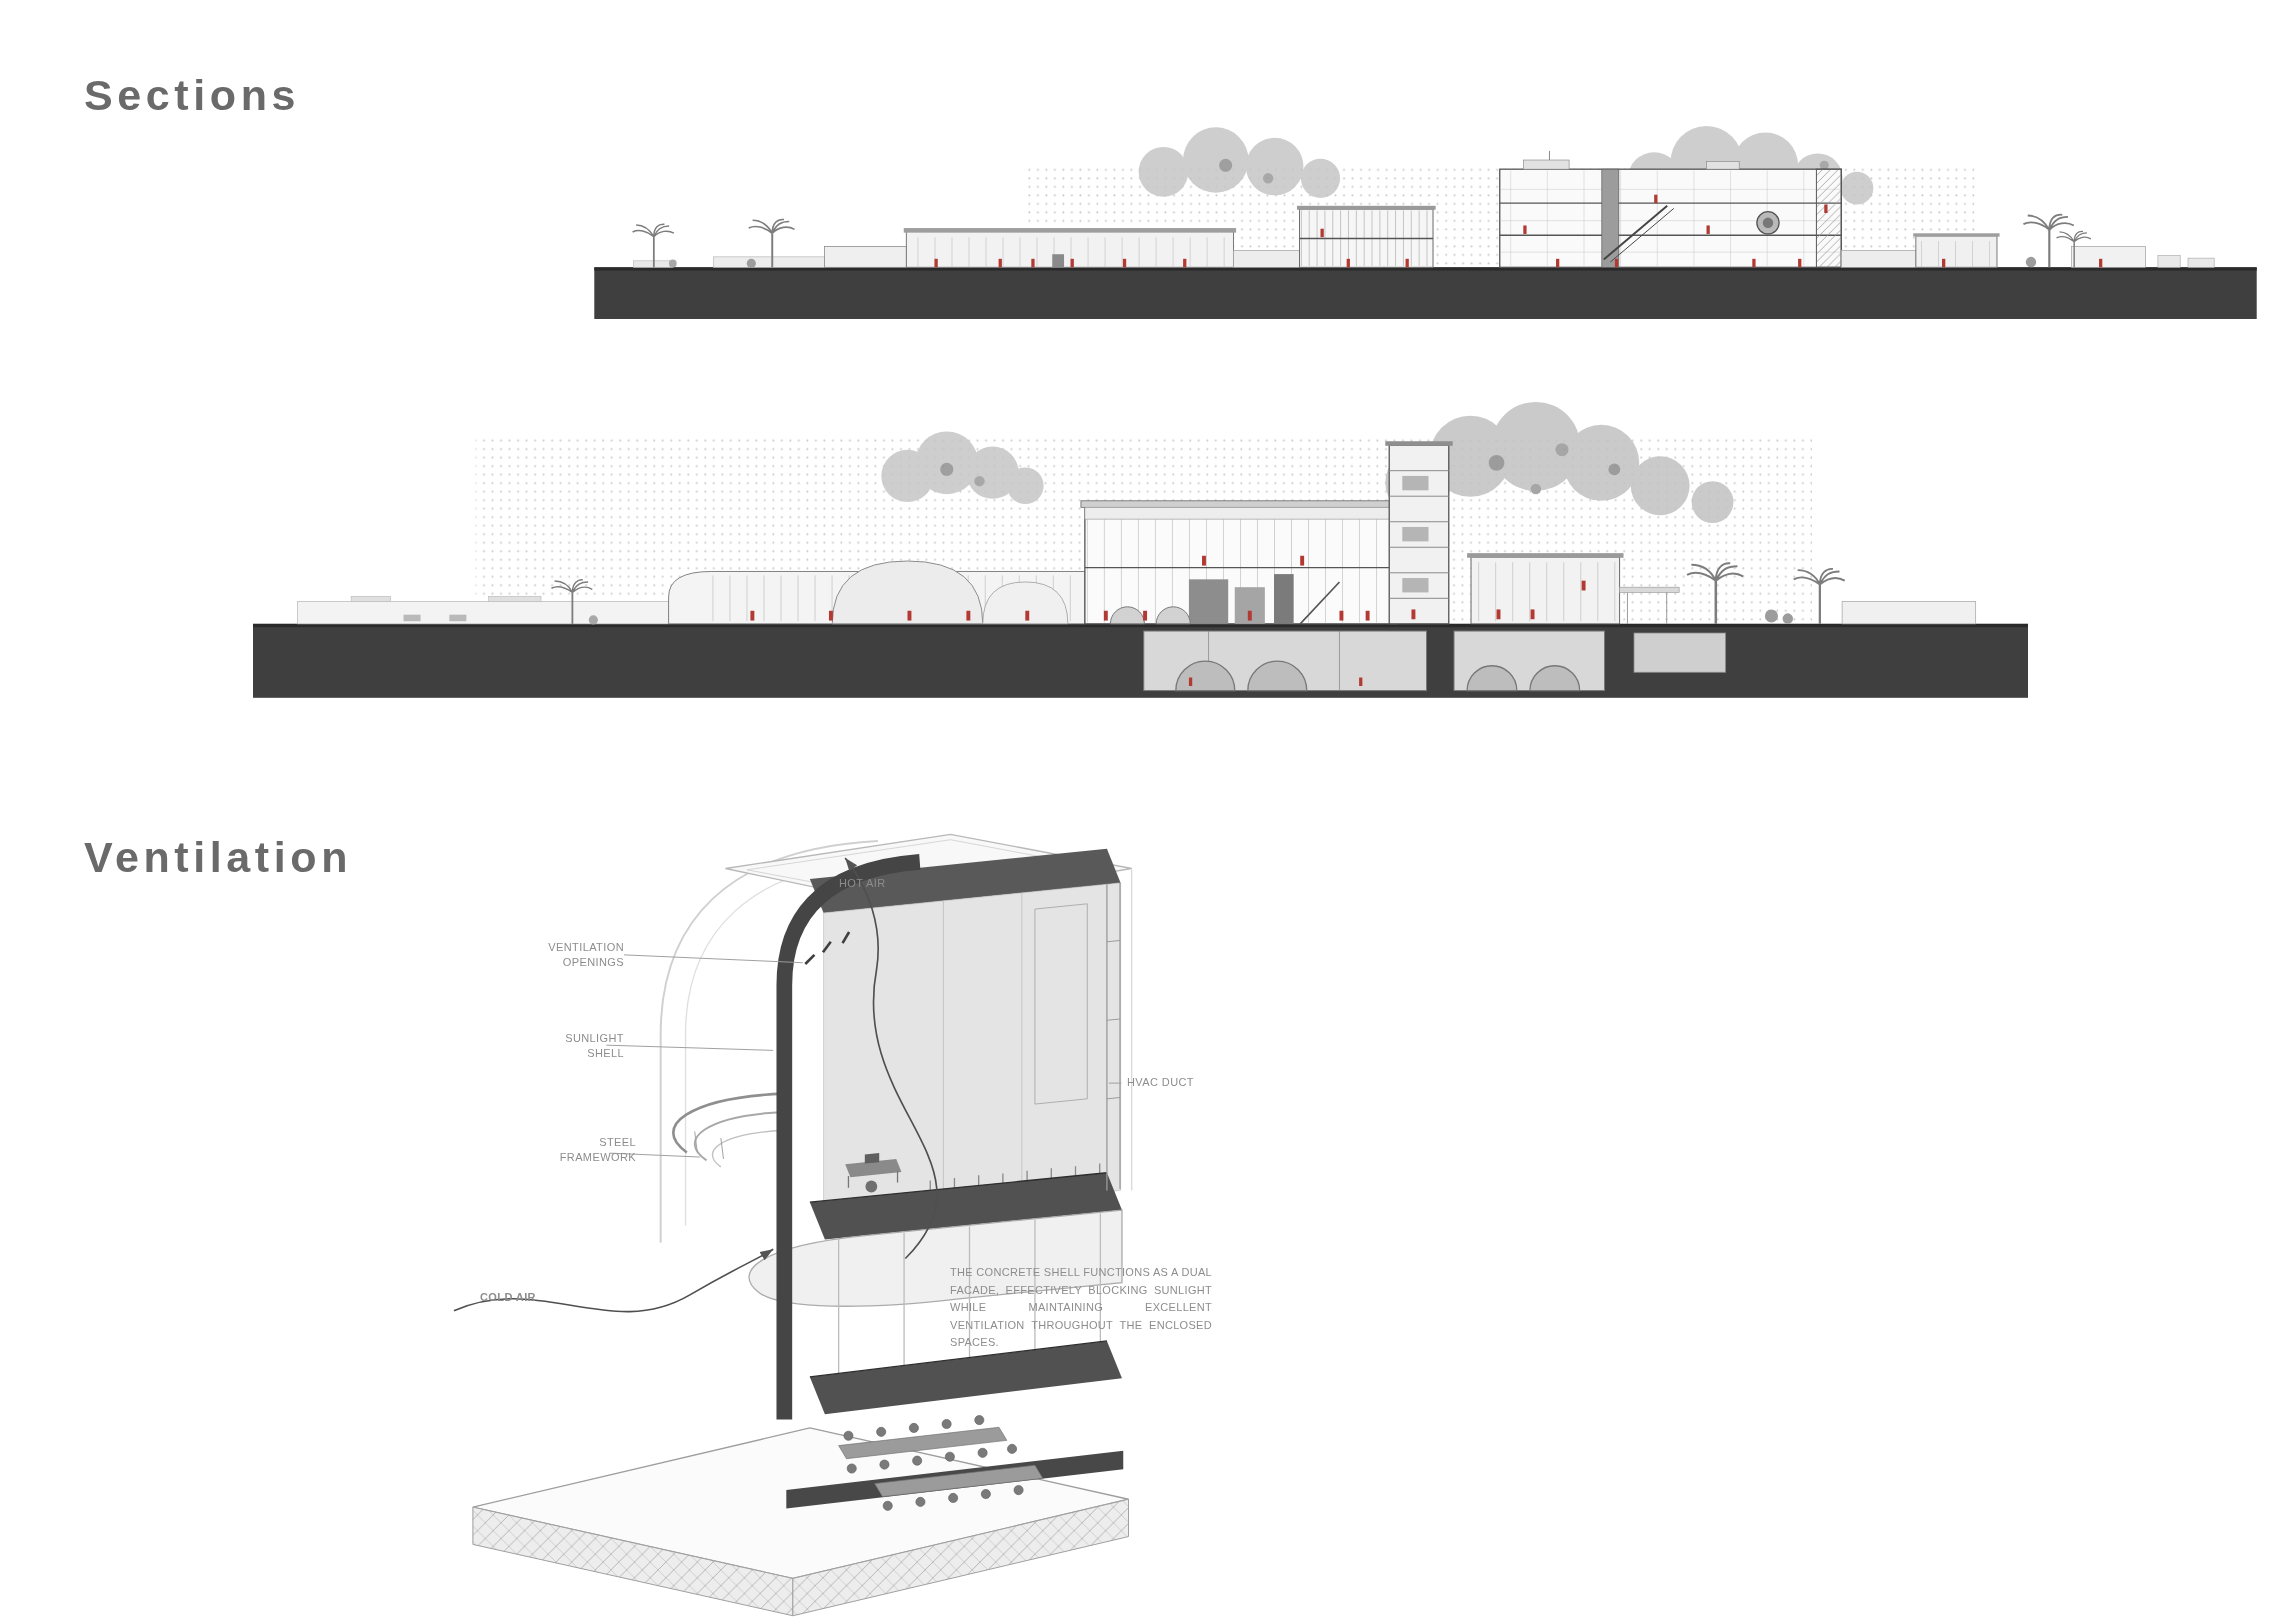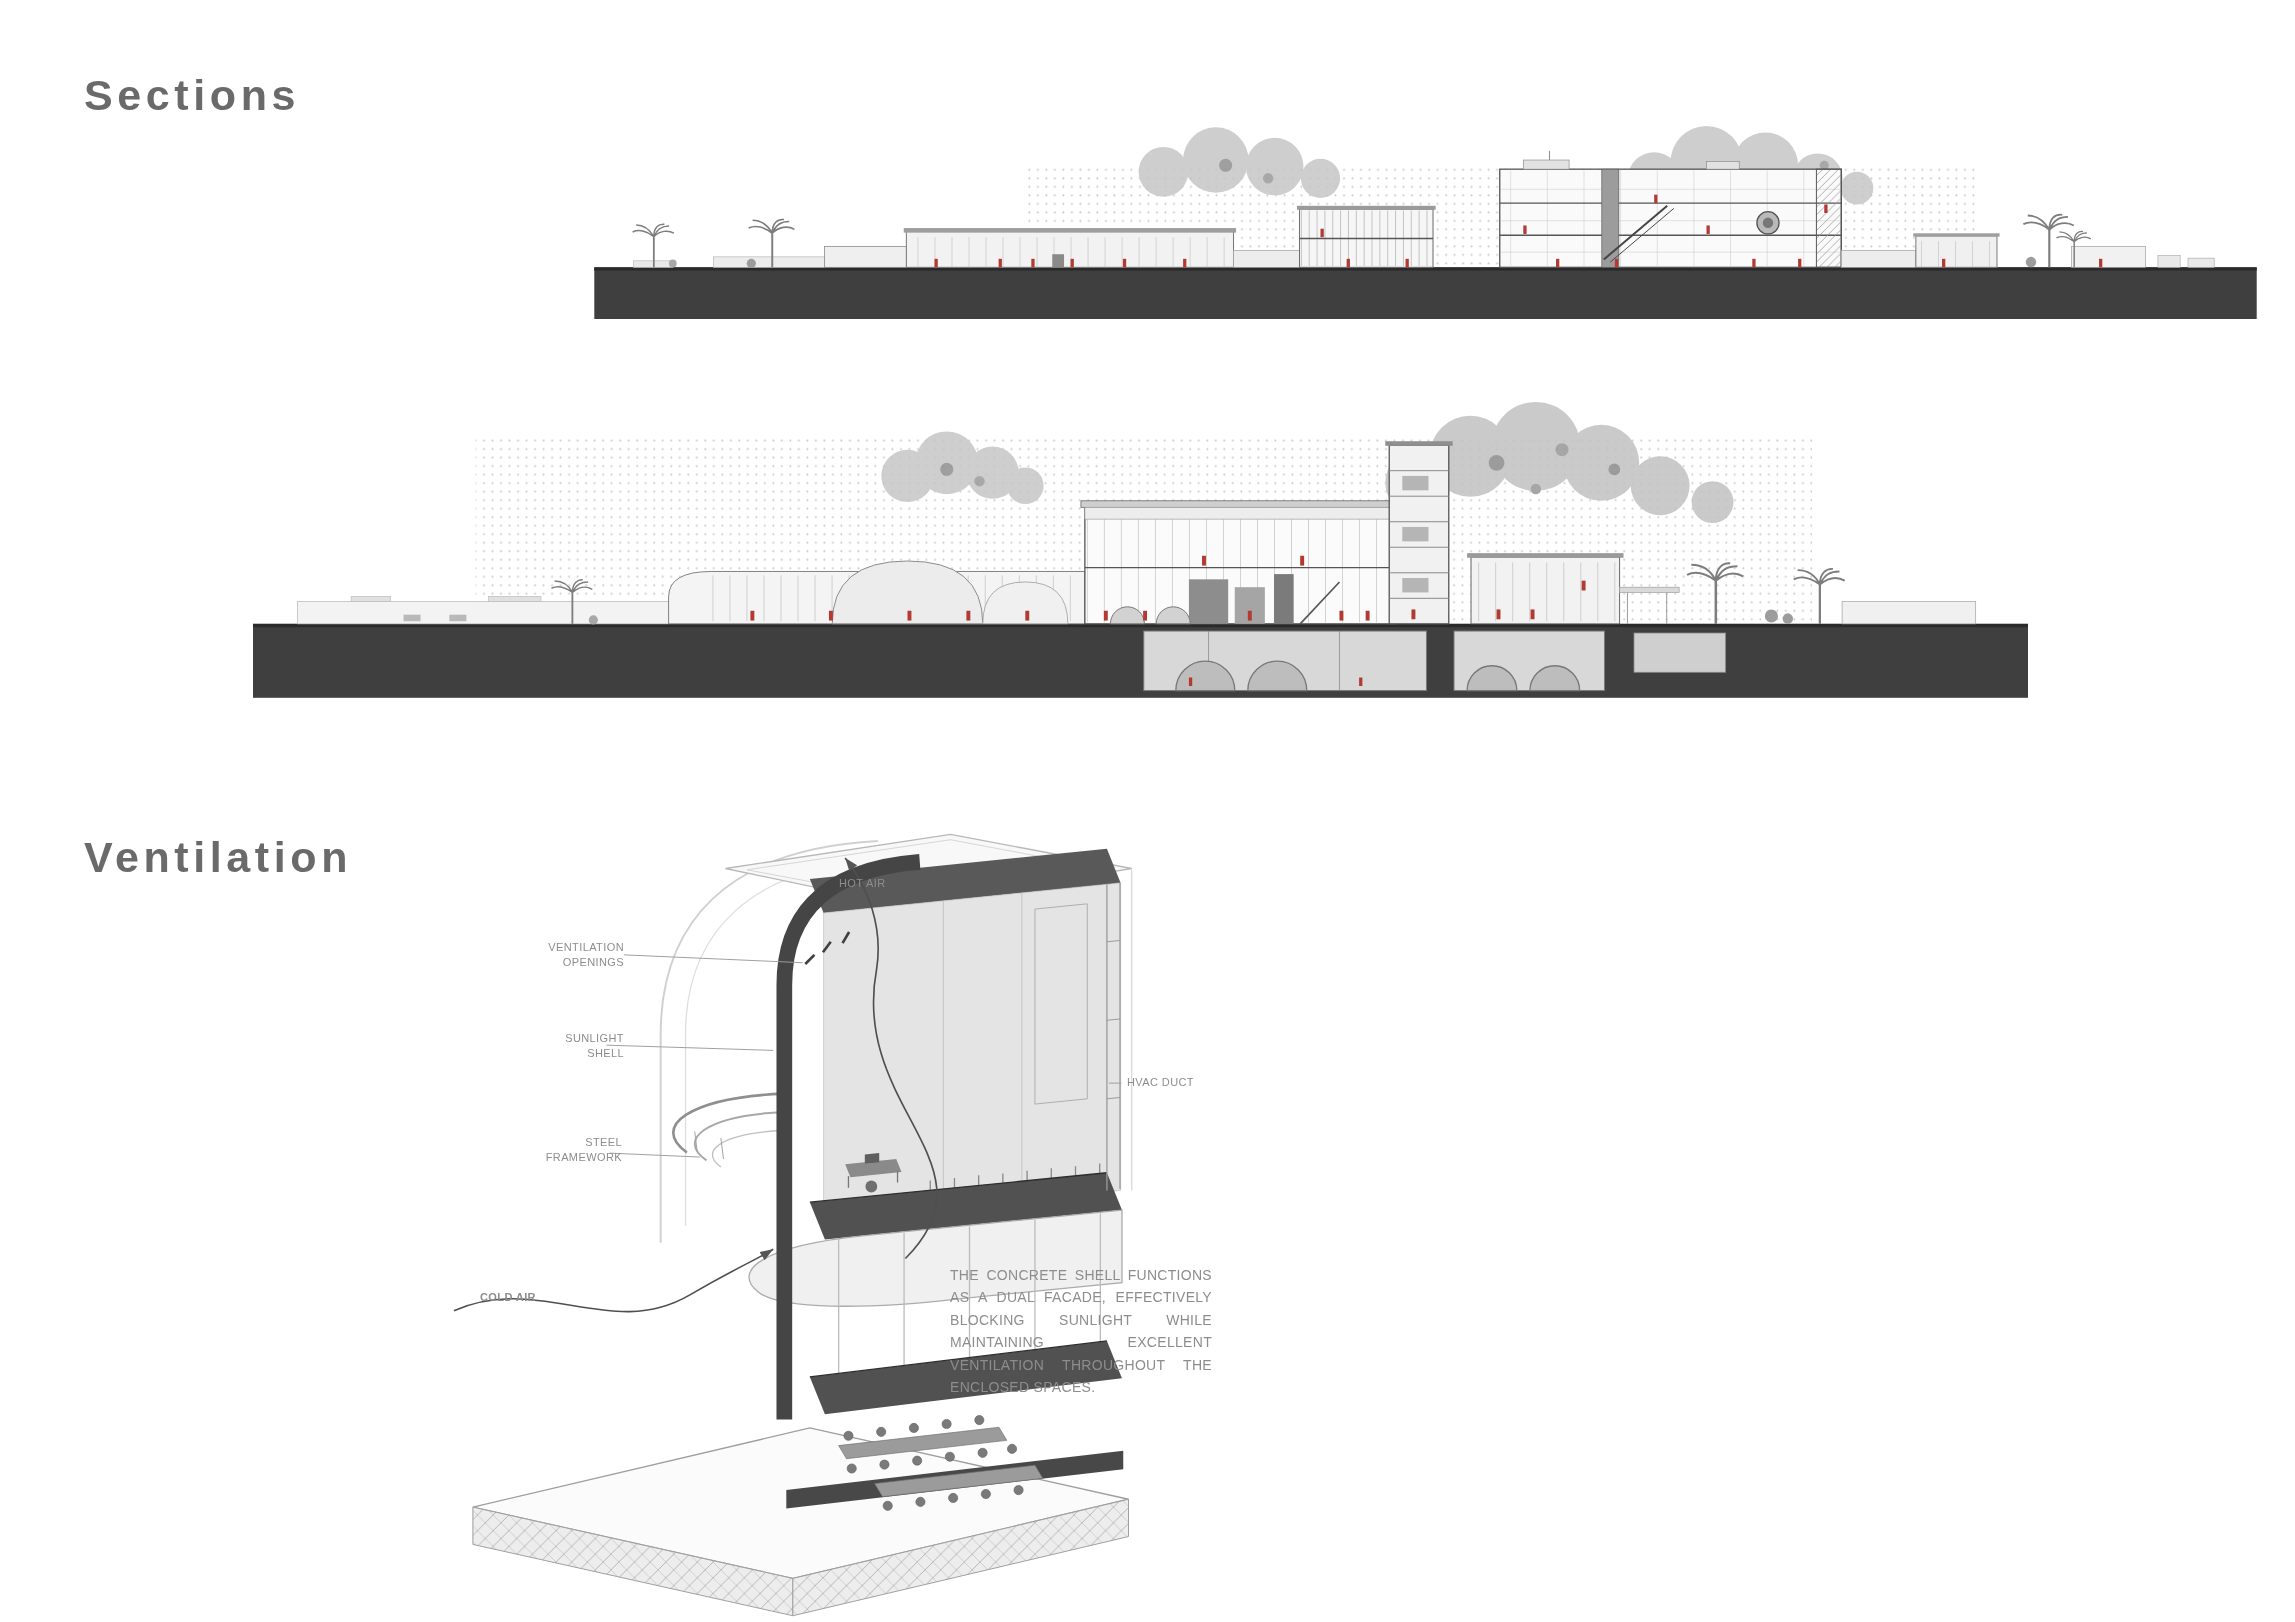--- a/index.html
+++ b/index.html
@@ -18,25 +18,25 @@
   #ventilation-figure{left:446px;top:824px;width:818px;height:795px;}
   .fig-label{
     position:absolute;font-size:11px;color:#8d8d8d;letter-spacing:0.4px;
     white-space:pre-line;line-height:1.35;
   }
   .align-r{text-align:right;}
   #label-hot-air{left:393px;top:52px;}
   #label-vent-openings{left:39px;top:116px;width:139px;}
   #label-concrete-shell{left:39px;top:207px;width:139px;}
   #label-hvac-duct{left:681px;top:251px;width:131px;}
-  #label-steel-framework{left:37px;top:311px;width:139px;}
+  #label-steel-framework{left:51px;top:311px;width:139px;}
   #label-cold-air{left:34px;top:466px;font-weight:bold;}
   #vent-note{
     position:absolute;left:504px;top:440px;width:262px;
-    font-size:14px;color:#8d8d8d;line-height:1.6;letter-spacing:0.3px;text-align:justify;
+    font-size:11px;color:#8d8d8d;line-height:1.6;letter-spacing:0.3px;text-align:justify;
   }
   svg{display:block;}
   .rf{fill:#b23a33;}
 </style>
 </head>
 <body>
 
 <h1 class="heading" id="sections-heading">Sections</h1>
 
 <div class="drawing" id="drawing-1">

